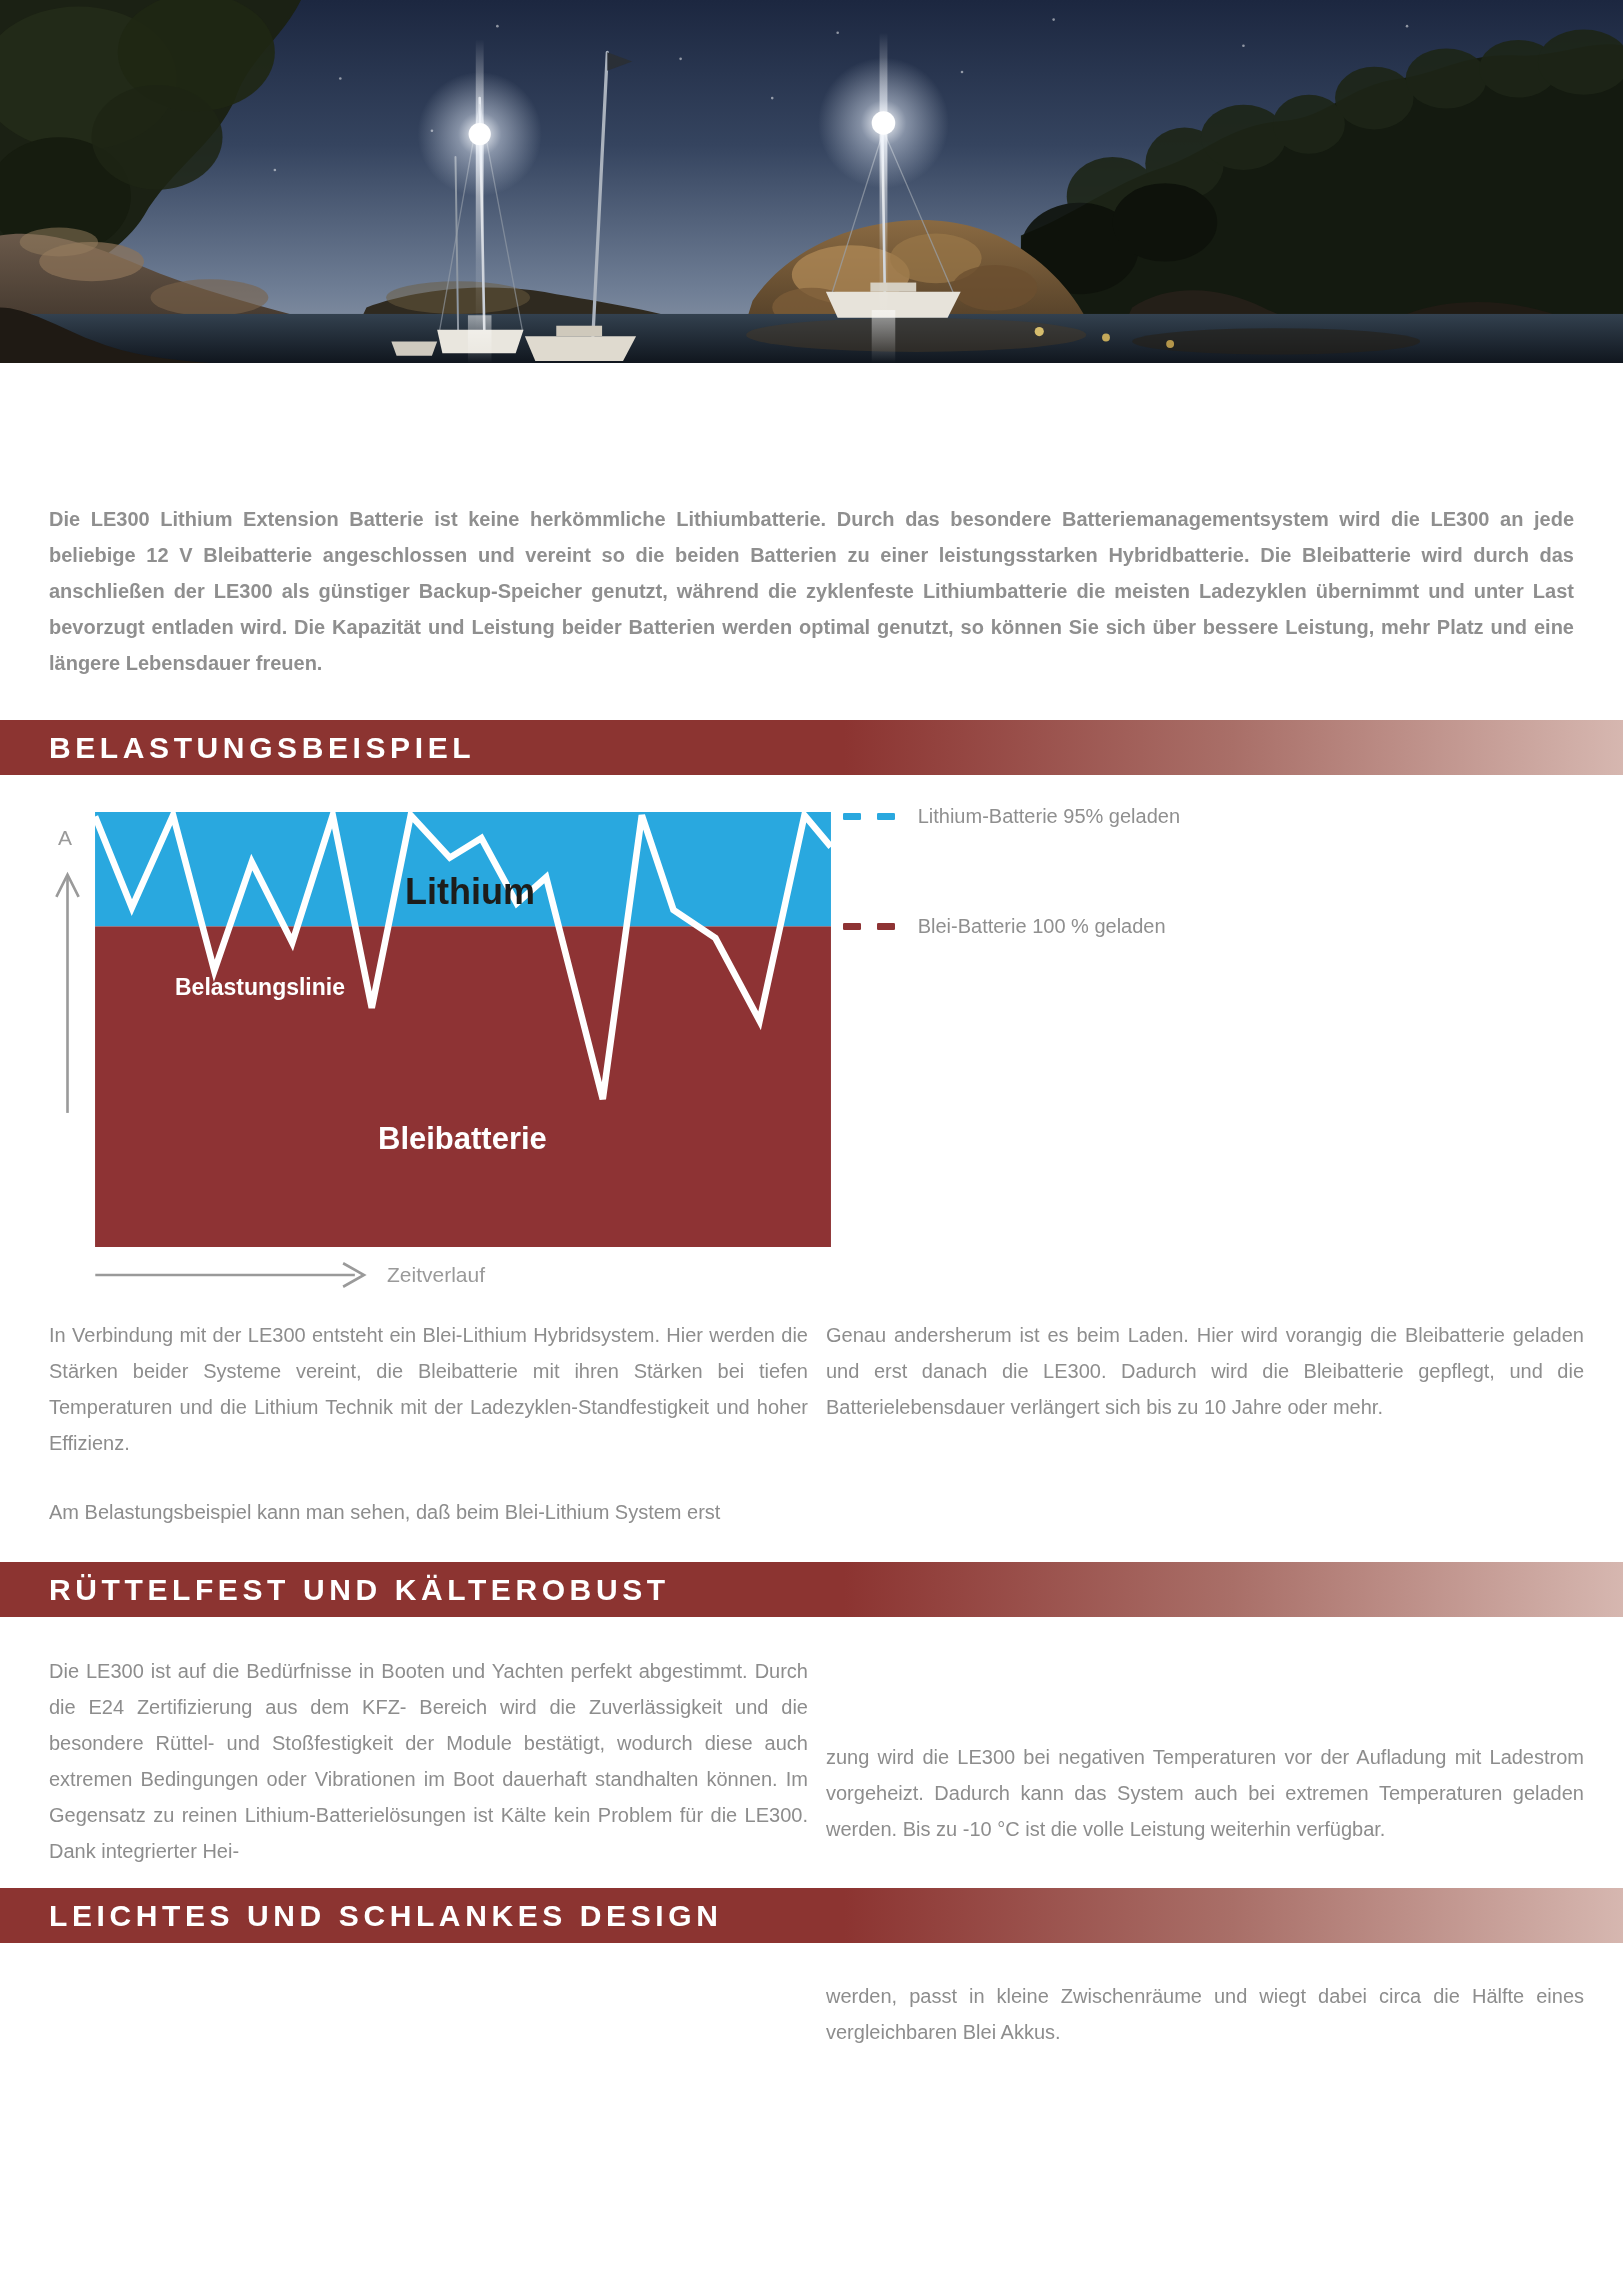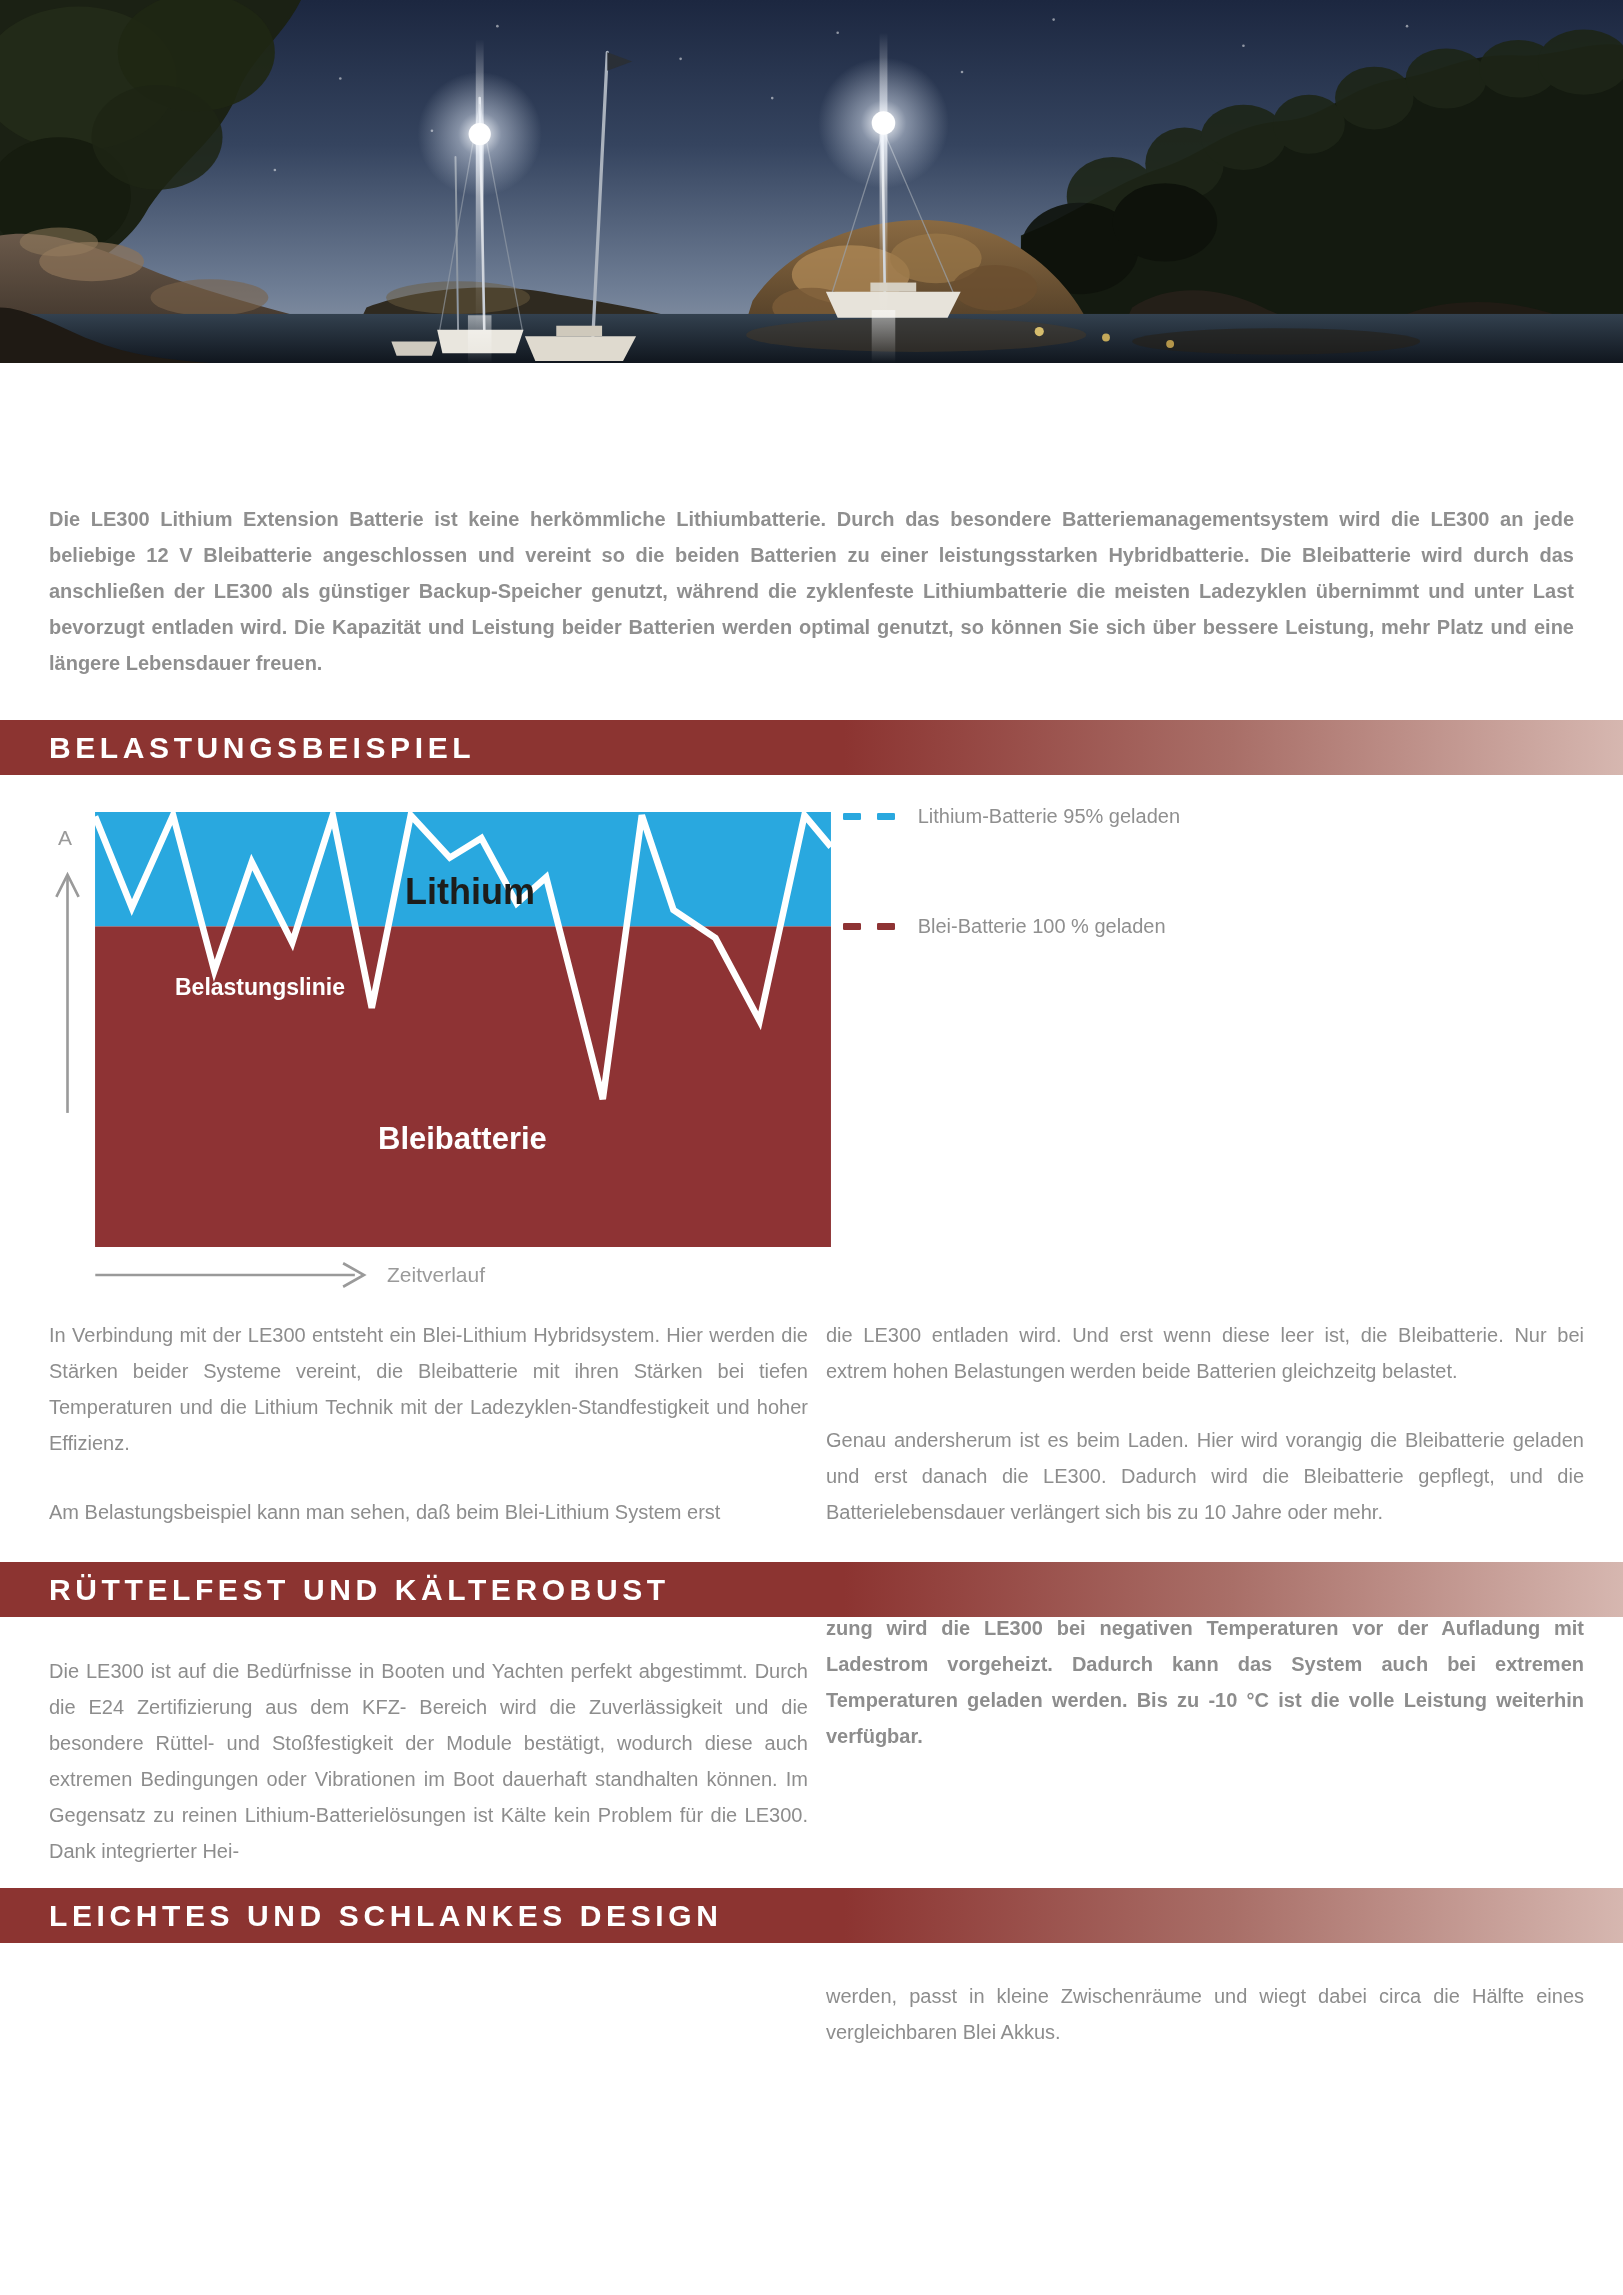--- a/index.html
+++ b/index.html
@@ -200,31 +200,30 @@
     <line x1="0" y1="23" x2="398" y2="23" stroke="#9a9a9a" stroke-width="4"></line>
     <polyline points="380,5 412,23 380,41" fill="none" stroke="#9a9a9a" stroke-width="4"></polyline>
   </svg>
   <div class="axis-label lbl-zeit">Zeitverlauf</div>
 
   <div class="body-text col-left" style="top:1317px;">
     <p>In Verbindung mit der LE300 entsteht ein Blei-Lithium Hybridsystem. Hier werden die Stärken beider Systeme vereint, die Bleibatterie mit ihren Stärken bei tiefen Temperaturen und die Lithium Technik mit der Ladezyklen-Standfestigkeit und hoher Effizienz.</p>
     <p>Am Belastungsbeispiel kann man sehen, daß beim Blei-Lithium System erst</p>
   </div>
   <div class="body-text col-right" style="top:1317px;">
-    <p>die LE300 entladen wird. Und erst wenn diese leer ist, die Bleibatterie. Nur bei extrem hohen Belastungen werden beide Batterien gleichzeitg belastet.</p>
     <p>Genau andersherum ist es beim Laden. Hier wird vorangig die Bleibatterie geladen und erst danach die LE300. Dadurch wird die Bleibatterie gepflegt, und die Batterielebensdauer verlängert sich bis zu 10 Jahre oder mehr.</p>
   </div>
 
   <div class="banner" style="top:1562px;">
     <span class="banner-text">RÜTTELFEST UND KÄLTEROBUST</span>
   </div>
   <div class="body-text col-left" style="top:1653px;">
     <p>Die LE300 ist auf die Bedürfnisse in Booten und Yachten perfekt abgestimmt. Durch die E24 Zertifizierung aus dem KFZ- Bereich wird die Zuverlässigkeit und die besondere Rüttel- und Stoßfestigkeit der Module bestätigt, wodurch diese auch extremen Bedingungen oder Vibrationen im Boot dauerhaft standhalten können. Im Gegensatz zu reinen Lithium-Batterielösungen ist Kälte kein Problem für die LE300. Dank integrierter Hei-</p>
   </div>
-  <div class="body-text col-right" style="top:1610px;font-weight:bold;">
+  <div class="body-text col-right" style="top:1739px;">
     <p>zung wird die LE300 bei negativen Temperaturen vor der Aufladung mit Ladestrom vorgeheizt. Dadurch kann das System auch bei extremen Temperaturen geladen werden. Bis zu -10 °C ist die volle Leistung weiterhin verfügbar.</p>
   </div>
 
   <div class="banner" style="top:1888px;">
     <span class="banner-text">LEICHTES UND SCHLANKES DESIGN</span>
   </div>
   <div class="body-text col-right" style="top:1978px;">
     <p>werden, passt in kleine Zwischenräume und wiegt dabei circa die Hälfte eines vergleichbaren Blei Akkus.</p>
   </div>
 

